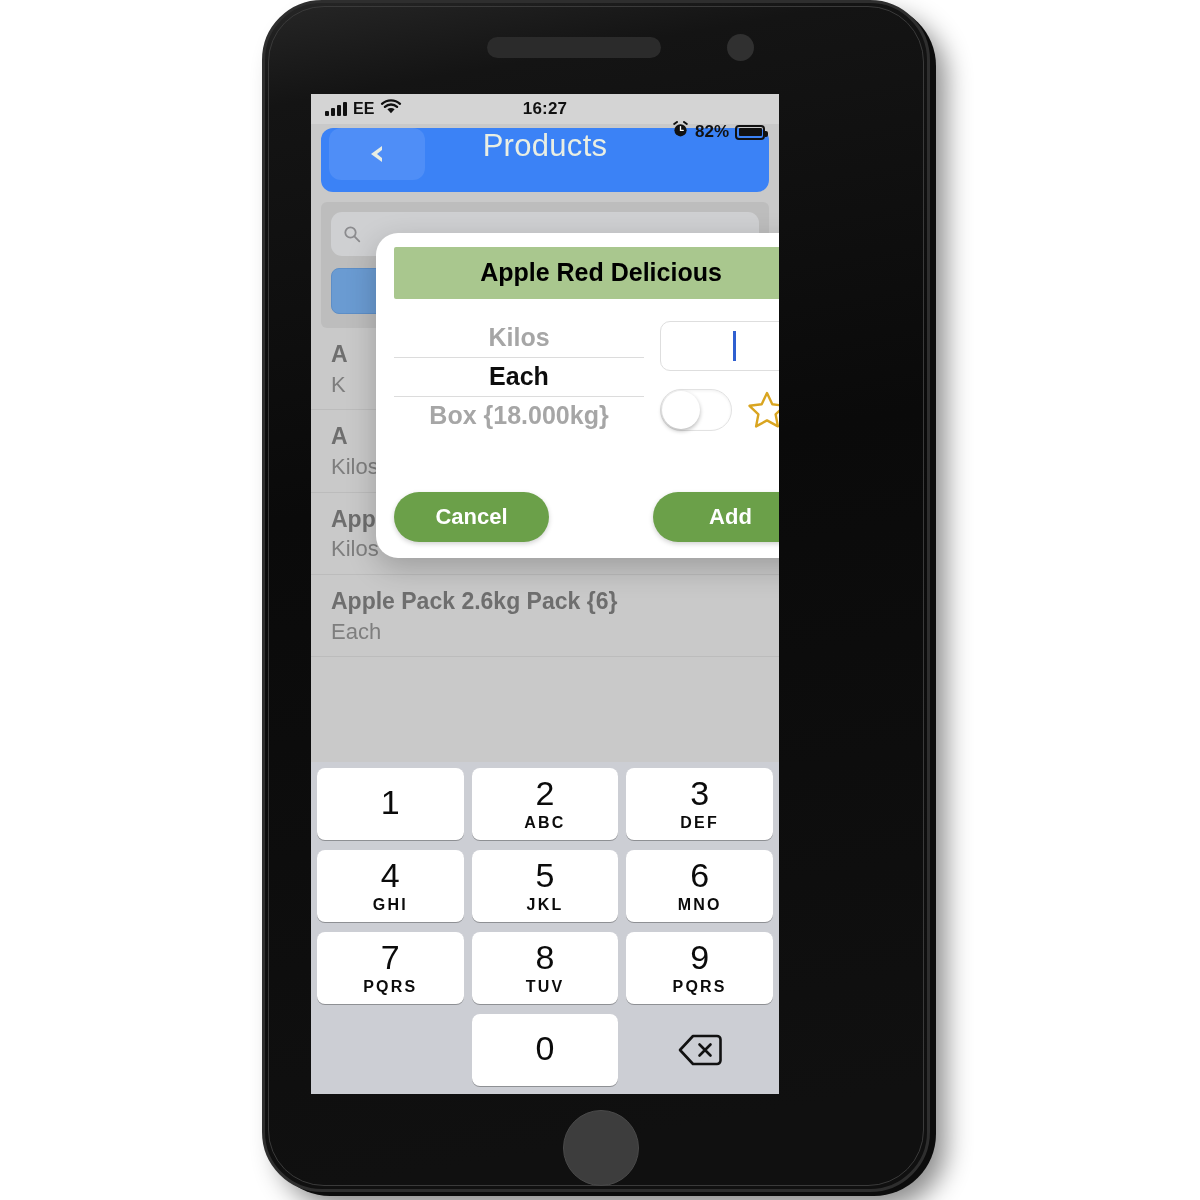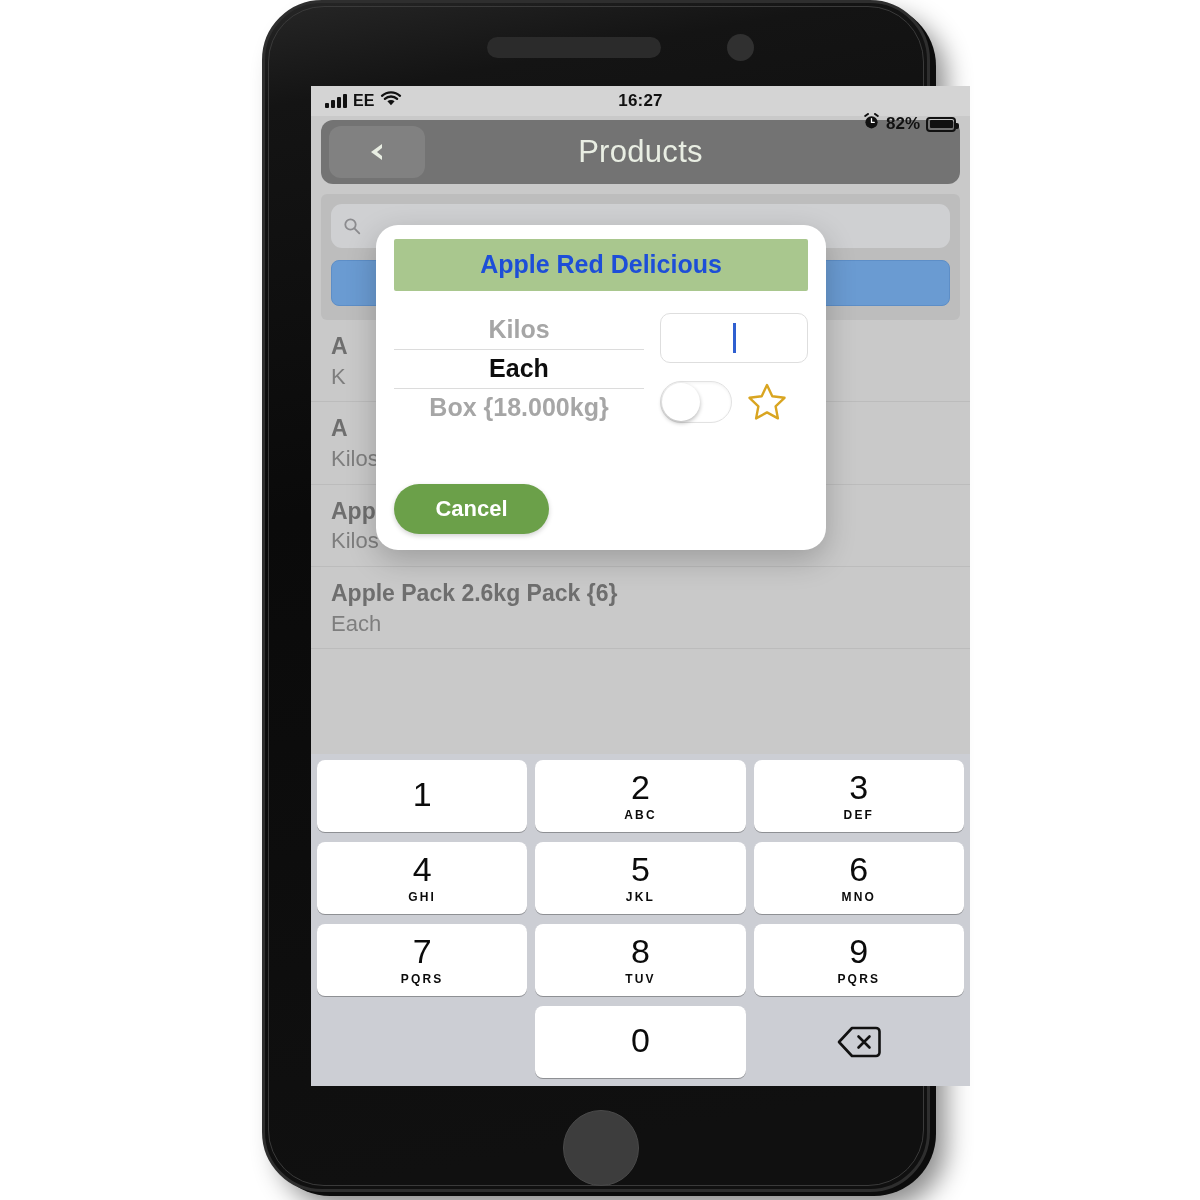--- a/index.html
+++ b/index.html
@@ -46,22 +46,22 @@
   }
   .home-button {
     position: absolute; left: 563px; top: 1110px;
     width: 76px; height: 76px; border-radius: 50%;
     background: #3d3d3d;
     border: 1px solid #4a4a4a;
   }
 
   
   .screen {
-    position: absolute; left: 311px; top: 86px;
-    width: 659px; height: 1000px;
+    position: absolute; left: 311px; top: 94px;
+    width: 468px; height: 1000px;
     background: #c9c9c9;
     overflow: hidden;
   }
 
   
   .statusbar {
     position: relative; height: 30px;
     background: #d4d4d4;
     display: flex; align-items: center;
     padding: 0 14px;
@@ -90,22 +90,22 @@
   .batt::after{
     content:""; position:absolute; right:-5px; top: 4px;
     width: 3px; height: 6px; background: #111; border-radius: 0 2px 2px 0;
   }
   .batt span{ display:block; height:100%; background:#111; border-radius:1px; }
 
   
   .navbar-wrap { padding: 4px 10px 6px; background: #c9c9c9; }
   .navbar {
     height: 64px; border-radius: 12px;
-    background: #737373;
-    display: flex; align-items: center; position: relative;
+    background: #3b82f6;
+    display: flex; align-items: flex-start; position: relative;
   }
   .back-btn {
     width: 96px; height: 52px; margin-left: 8px; border-radius: 12px;
     background: rgba(255,255,255,0.10);
     display: flex; align-items: center; justify-content: center;
     cursor: pointer;
   }
   .chev { width: 30px; height: 30px; }
   .nav-title {
     position: absolute; left: 0; right: 0; text-align: center;
@@ -143,21 +143,21 @@
     position: absolute; left: 65px; top: 139px;
     width: 450px; height: 325px;
     background: #ffffff;
     border-radius: 22px;
     box-shadow: 0 10px 30px rgba(0,0,0,0.22);
     z-index: 30;
     padding: 14px 18px 16px;
     display: flex; flex-direction: column;
   }
   .modal-title {
-    background: #a9c78e; color: #1d4ed8;
+    background: #a9c78e; color: #000000;
     font-size: 25px; font-weight: bold; text-align: center;
     padding: 11px 0 12px; border-radius: 2px;
   }
   .modal-mid { display: flex; margin-top: 16px; flex: 1; }
   .picker { width: 250px; padding-top: 4px; }
   .pk-row { text-align: center; font-size: 25px; font-weight: bold; line-height: 1.35; padding: 2px 0; }
   .pk-dim { color: #a6a6a6; }
   .pk-sel { color: #0d0d0d; border-top: 1px solid #dcdcdc; border-bottom: 1px solid #dcdcdc; }
   .right-col { flex: 1; padding-left: 16px; padding-top: 6px; }
   .qty-field {
@@ -201,21 +201,21 @@
     gap: 10px 8px;
     z-index: 40;
   }
   .key {
     height: 72px; background: #ffffff; border-radius: 8px;
     box-shadow: 0 1px 0 rgba(0,0,0,0.30);
     display: flex; flex-direction: column; align-items: center; justify-content: center;
     cursor: pointer;
   }
   .key .num { font-size: 34px; color: #0b0b0b; line-height: 1; font-weight: 400; }
-  .key .abc { font-size: 12px; color: #0b0b0b; letter-spacing: 2.2px; margin-top: 4px; font-weight: bold; }
+  .key .abc { font-size: 16px; color: #0b0b0b; letter-spacing: 2.2px; margin-top: 4px; font-weight: bold; }
   .key.blank { background: transparent; box-shadow: none; cursor: default; }
   .key.del { background: transparent; box-shadow: none; }
   .del-icon { width: 46px; height: 34px; }
 </style>
 </head>
 <body>
 
 <div id="stage">
 
   <div class="phone-shadow"></div>
@@ -330,20 +330,21 @@
               <svg width="42" height="42" viewBox="0 0 42 42">
                 <path d="M21 4 L26.3 15.3 L38.5 16.8 L29.6 25.3 L31.9 37.4 L21 31.4 L10.1 37.4 L12.4 25.3 L3.5 16.8 L15.7 15.3 Z" fill="none" stroke="#d9a521" stroke-width="2.4" stroke-linejoin="round"></path>
               </svg>
             </span>
           </div>
         </div>
       </div>
 
       <div class="modal-actions">
         <button class="pill">Cancel</button>
+        <button class="pill">Add</button>
       </div>
     </div>
 
     <div class="keypad">
       <div class="key">
         <span class="num">1</span>
         <span class="abc"></span>
       </div>
       <div class="key">
         <span class="num">2</span>

